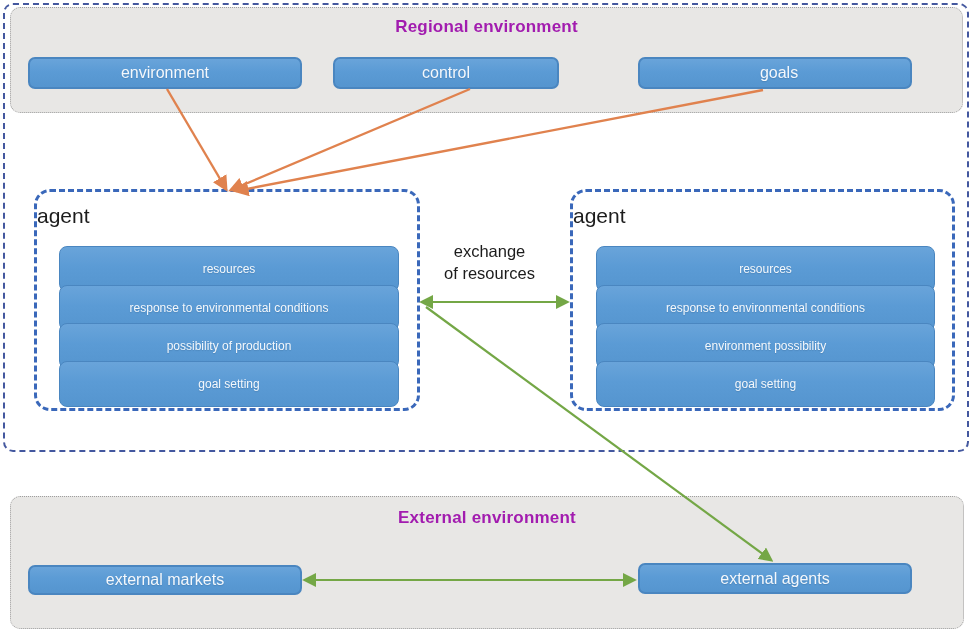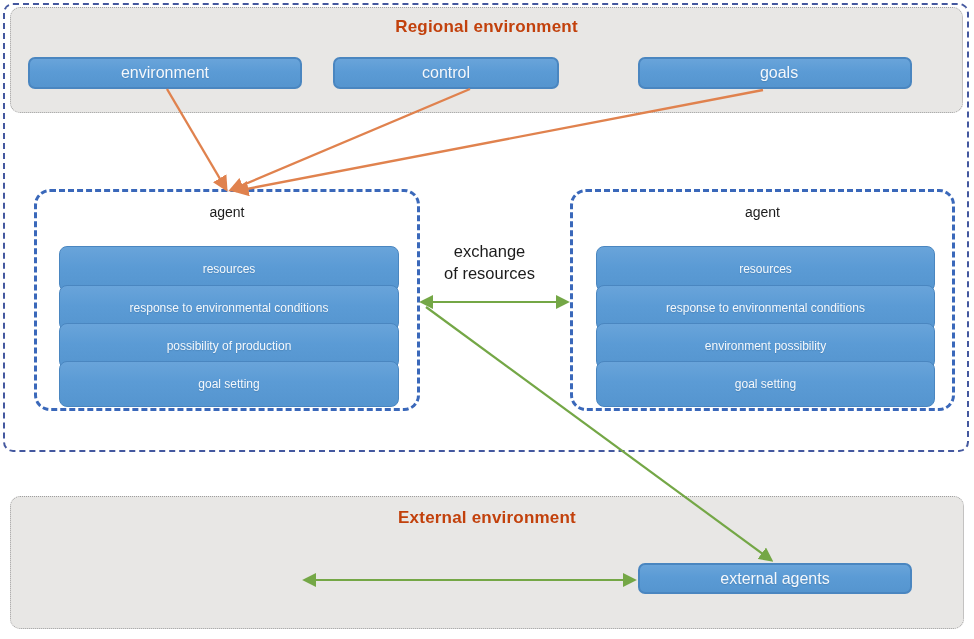--- a/index.html
+++ b/index.html
@@ -11,40 +11,40 @@
     position:absolute;left:3px;top:3px;width:962px;height:445px;
     border:2px dashed #44589f;border-radius:10px;
   }
   .gray-panel{
     position:absolute;background:#e8e7e5;border:1px dotted #9e9e9e;border-radius:10px;
   }
   .panel-regional{left:10px;top:7px;width:951px;height:104px;}
   .panel-external{left:10px;top:496px;width:952px;height:131px;}
   .panel-title{
     position:absolute;left:0;right:0;text-align:center;
-    font-weight:bold;font-size:17px;color:#c2410c;letter-spacing:0.2px;
+    font-weight:bold;font-size:17px;color:#a21caf;letter-spacing:0.2px;
   }
   .panel-regional .panel-title{top:9px;}
   .panel-external .panel-title{top:11px;}
   .node-btn{
     position:absolute;display:flex;align-items:center;justify-content:center;
     background:linear-gradient(180deg,#69a4da 0%,#5b9bd5 45%,#5595cf 100%);
     border:2px solid #4a86c0;border-radius:7px;
     color:#f4f8fc;font-size:16px;box-sizing:border-box;
     text-shadow:0 1px 1px rgba(40,80,120,0.25);
   }
   .agent-box{
     position:absolute;background:#ffffff;border:3px dashed #3a68ba;border-radius:16px;
     box-sizing:border-box;
   }
   .agent-left{left:34px;top:189px;width:386px;height:222px;}
   .agent-right{left:570px;top:189px;width:385px;height:222px;}
   .agent-title{
-    position:absolute;top:12px;left:0;right:0;text-align:center;
-    font-size:14px;color:#1c1c1c;
+    position:absolute;top:12px;left:0;right:0;
+    font-size:21px;color:#1c1c1c;
   }
   .agent-item{height:46px;font-size:12px;border-width:1.5px;border-radius:8px;}
   .agent-left .agent-item{left:22px;width:340px;}
   .agent-right .agent-item{left:23px;width:339px;}
   .row1{top:54px;} .row2{top:93px;} .row3{top:131px;} .row4{top:169px;}
   .exchange-label{
     position:absolute;left:418px;top:240px;width:143px;text-align:center;
     font-size:16.5px;color:#1c1c1c;line-height:22px;
   }
   .connector-layer{position:absolute;left:0;top:0;width:974px;height:639px;pointer-events:none;}
@@ -80,20 +80,21 @@
   </div>
 
   <div class="exchange-label">
     <span style="display:block">exchange</span>
     <span style="display:block">of resources</span>
   </div>
 
   <div class="gray-panel panel-external">
     <div class="panel-title">External environment</div>
   </div>
+  <div class="node-btn" style="left:28px;top:565px;width:274px;height:30px;">external markets</div>
   <div class="node-btn" style="left:638px;top:563px;width:274px;height:31px;">external agents</div>
 
   <svg id="connectors" class="connector-layer" viewBox="0 0 974 639">
       <defs>
         <marker id="head-orange" viewBox="0 0 10 10" refX="8" refY="5" markerWidth="6.5" markerHeight="6.5" orient="auto-start-reverse">
           <path d="M0,0 L10,5 L0,10 z" fill="#e0824e"></path>
         </marker>
         <marker id="head-green" viewBox="0 0 10 10" refX="8" refY="5" markerWidth="6.5" markerHeight="6.5" orient="auto-start-reverse">
           <path d="M0,0 L10,5 L0,10 z" fill="#74a746"></path>
         </marker>

